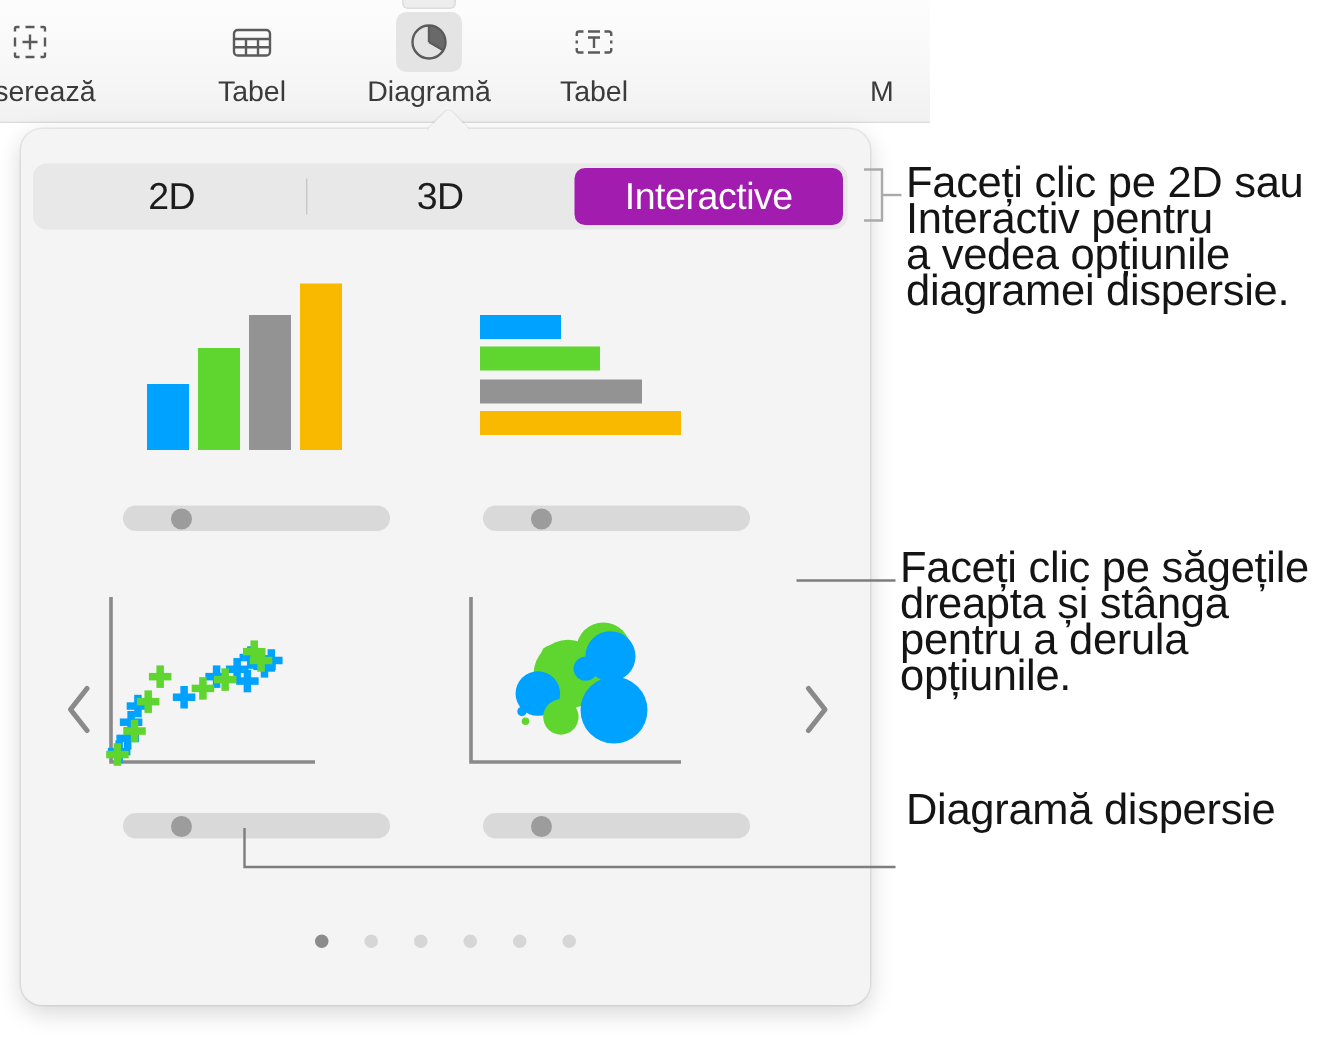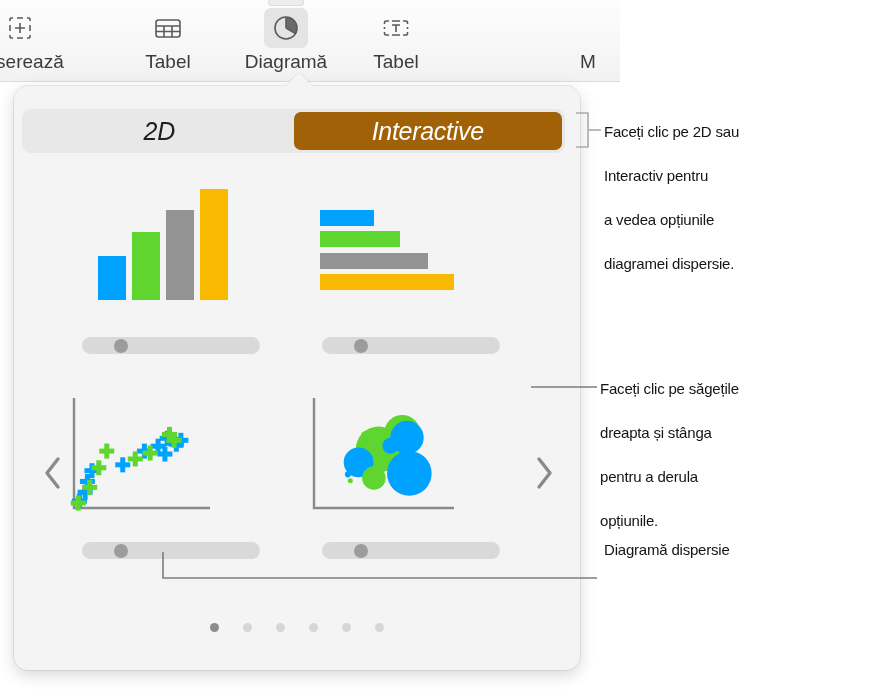--- a/index.html
+++ b/index.html
@@ -56,27 +56,26 @@
   
   #segmented {
     position: absolute; left: 8px; top: 23px; width: 543px; height: 44px;
     background: #e8e8e8; border-radius: 9px; display: flex; align-items: center;
     padding: 3px;
   }
   .seg {
     flex: 1; height: 38px; display: flex; align-items: center; justify-content: center;
     font-size: 25px; color: #1d1d1d; border-radius: 7px; position: relative;
     letter-spacing: -0.3px;
-    font-style: italic;
   }
   .seg.divider::before {
     content: ""; position: absolute; left: 0; top: 7px; width: 1px; height: 24px;
     background: #c9c9c9;
   }
-  .seg.selected { background: #a16207; color: #ffffff; }
+  .seg.selected { background: #a21caf; color: #ffffff; }
 
   
   .thumb { position: absolute; width: 218px; height: 168px; }
   #thumb-0 { left: 48px;  top: 100px; }
   #thumb-1 { left: 288px; top: 100px; }
   #thumb-2 { left: 48px;  top: 305px; }
   #thumb-3 { left: 288px; top: 305px; }
 
   .thumb-art { position: absolute; left: 0; top: 0; width: 218px; height: 132px; }
   .thumb-slider {
@@ -105,21 +104,21 @@
   
   #dots {
     position: absolute; left: 0; right: 0; top: 537px;
     display: flex; justify-content: center; gap: 24px;
   }
   .dot { width: 9px; height: 9px; border-radius: 50%; background: #d6d6d6; }
   .dot.active { background: #8c8c8c; }
 
   
   .callout {
-    position: absolute; font-size: 15px; line-height: 44px; color: #141414;
+    position: absolute; font-size: 29px; line-height: 24px; color: #141414;
     letter-spacing: -0.2px; white-space: pre-line;
   }
   #callout-0 { left: 604px; top: 110px; width: 292px; }
   #callout-1 { left: 600px; top: 367px; width: 296px; }
   #callout-2 { left: 604px; top: 528px; width: 292px; }
 
   #leaders { position: absolute; left: 0; top: 0; width: 896px; height: 692px; pointer-events: none; }
   .leader { stroke: #7d7d7d; stroke-width: 1.6; fill: none; }
   .leader-thin { stroke: #aaaaaa; stroke-width: 1.6; fill: none; }
 </style>
@@ -177,20 +176,21 @@
       <div class="tb-iconbox"></div>
       <div class="tb-label">M</div>
     </div>
   </div>
 
   <div id="popover">
     <div id="popover-pointer"></div>
 
     <div id="segmented">
       <div class="seg">2D</div>
+      <div class="seg divider">3D</div>
       <div class="seg selected">Interactive</div>
     </div>
 
     <div class="thumb" id="thumb-0">
       <div class="thumb-art">
         <div class="vbar" style="left:36px; height:44px; background:#00A2FF;"></div>
         <div class="vbar" style="left:70px; height:68px; background:#5FD62F;"></div>
         <div class="vbar" style="left:104px; height:90px; background:#939393;"></div>
         <div class="vbar" style="left:138px; height:111px; background:#F8B900;"></div>
       </div>

